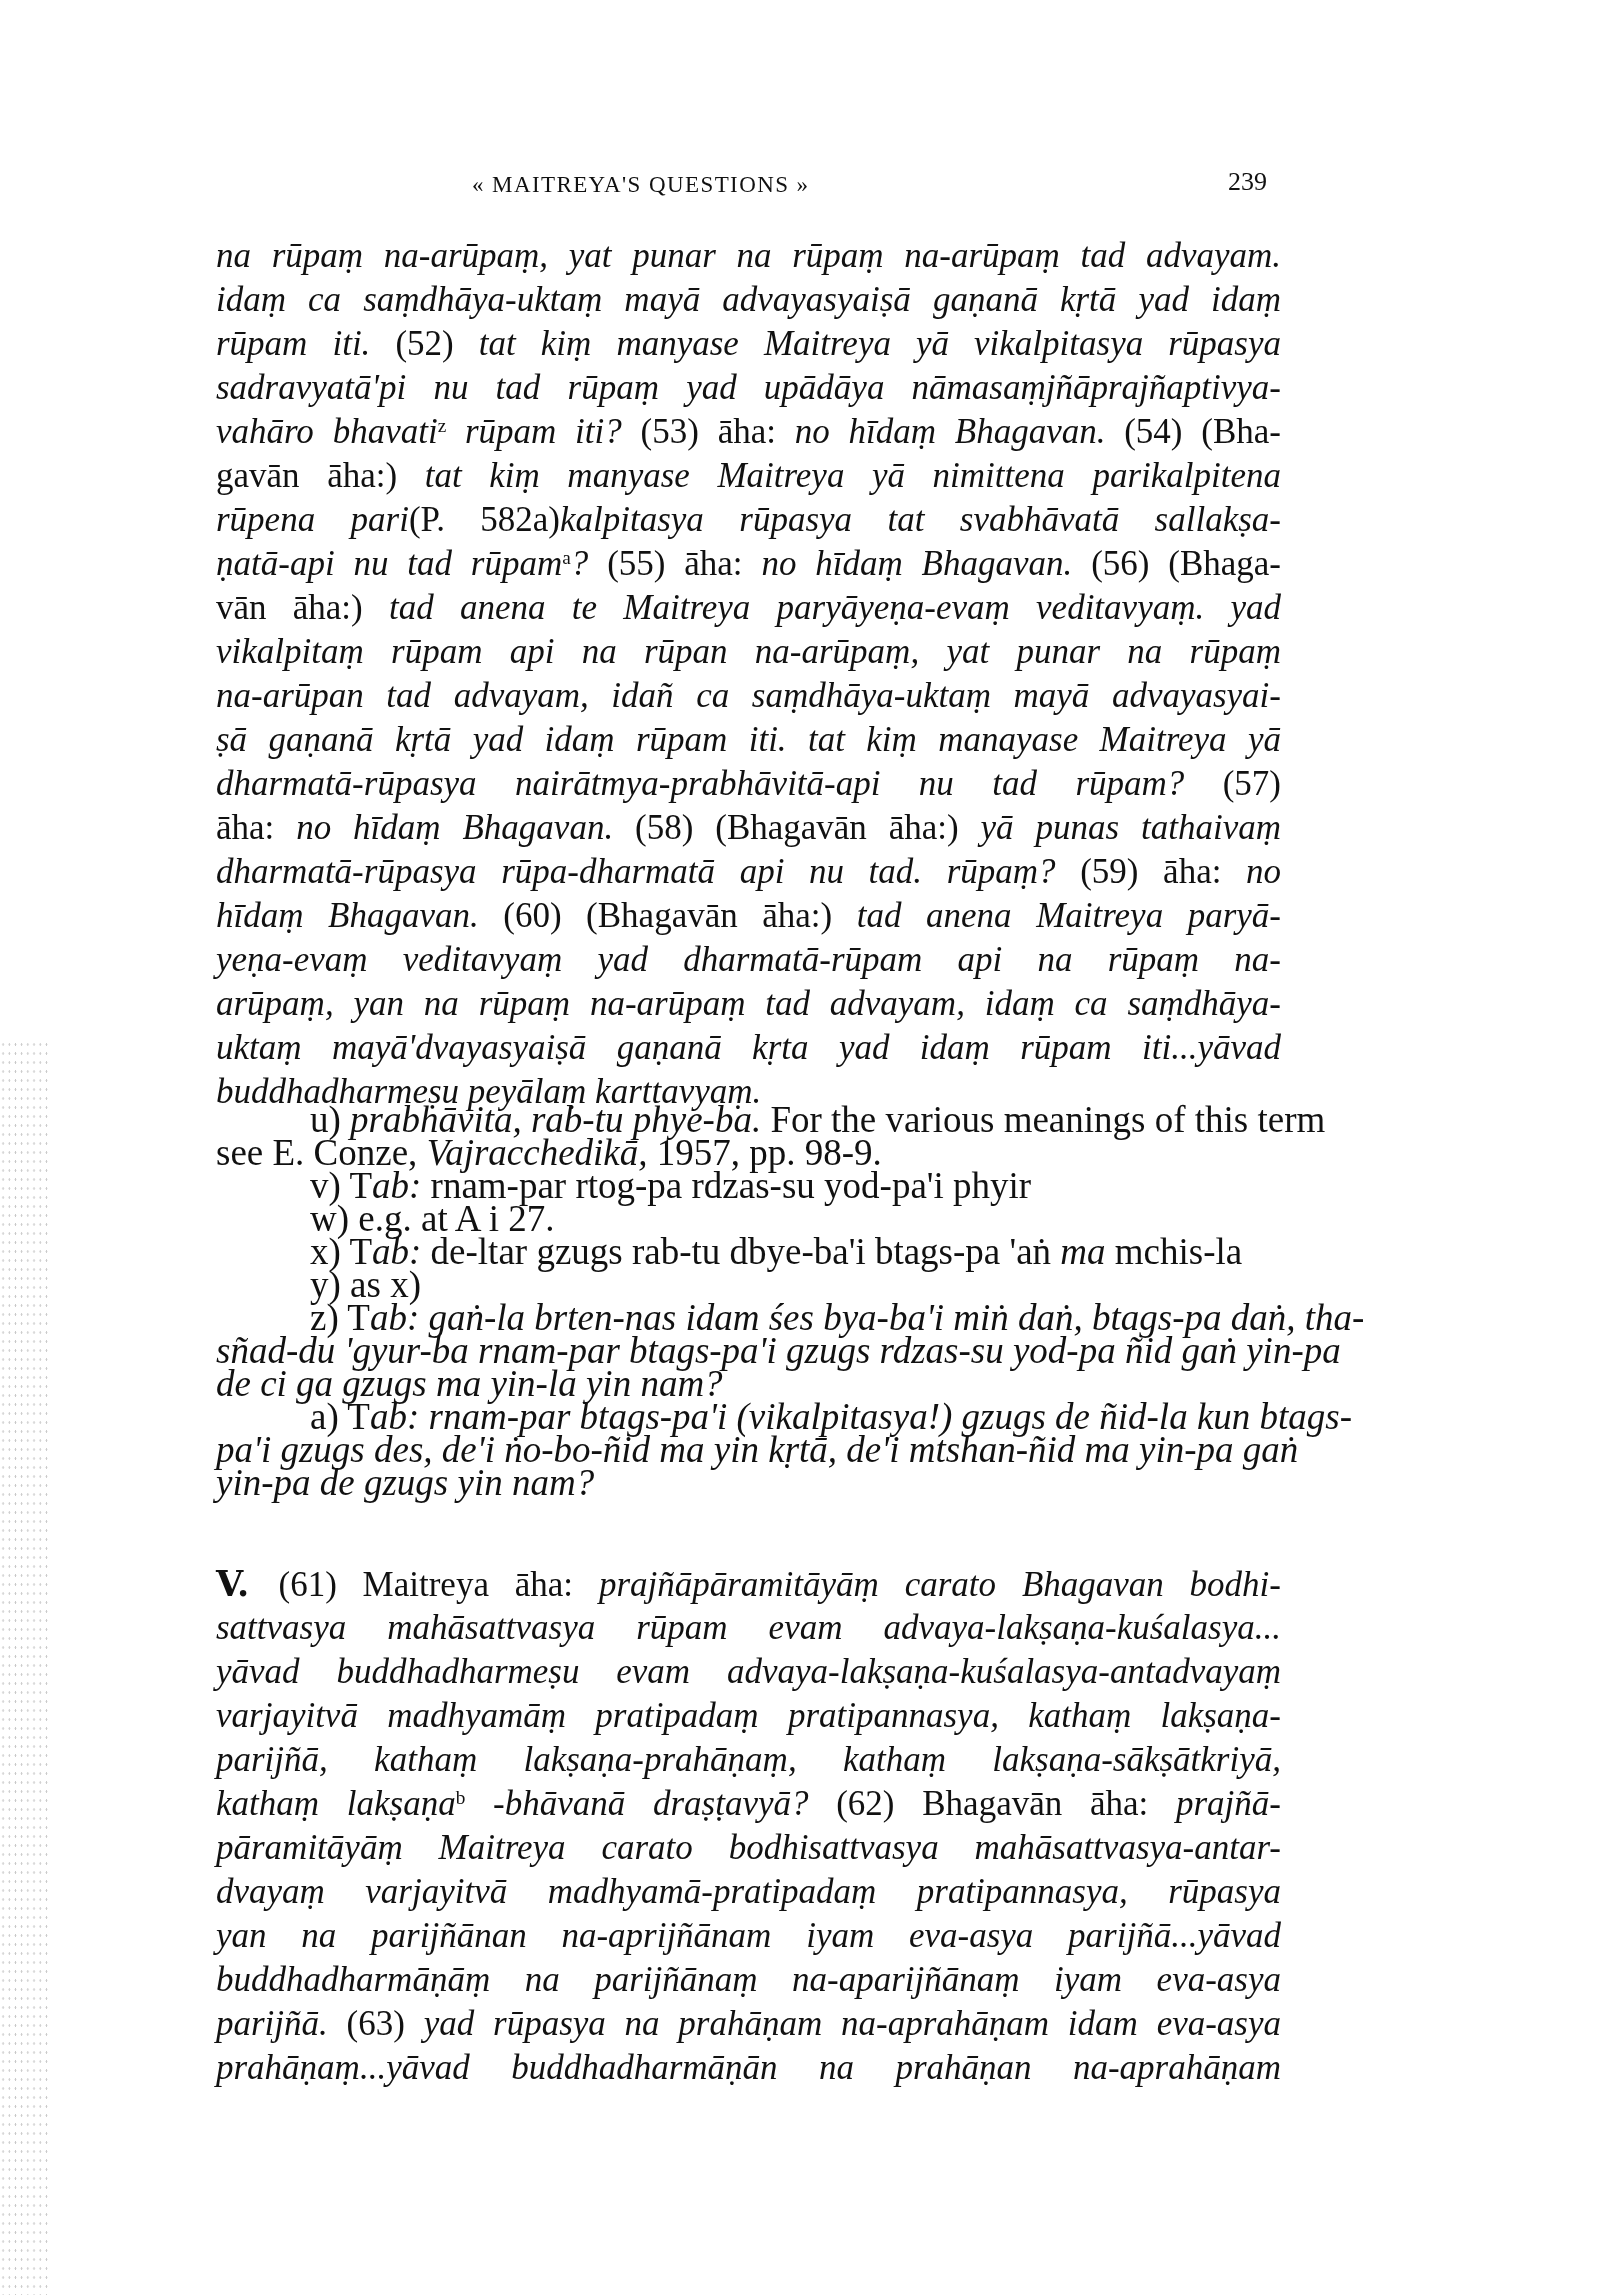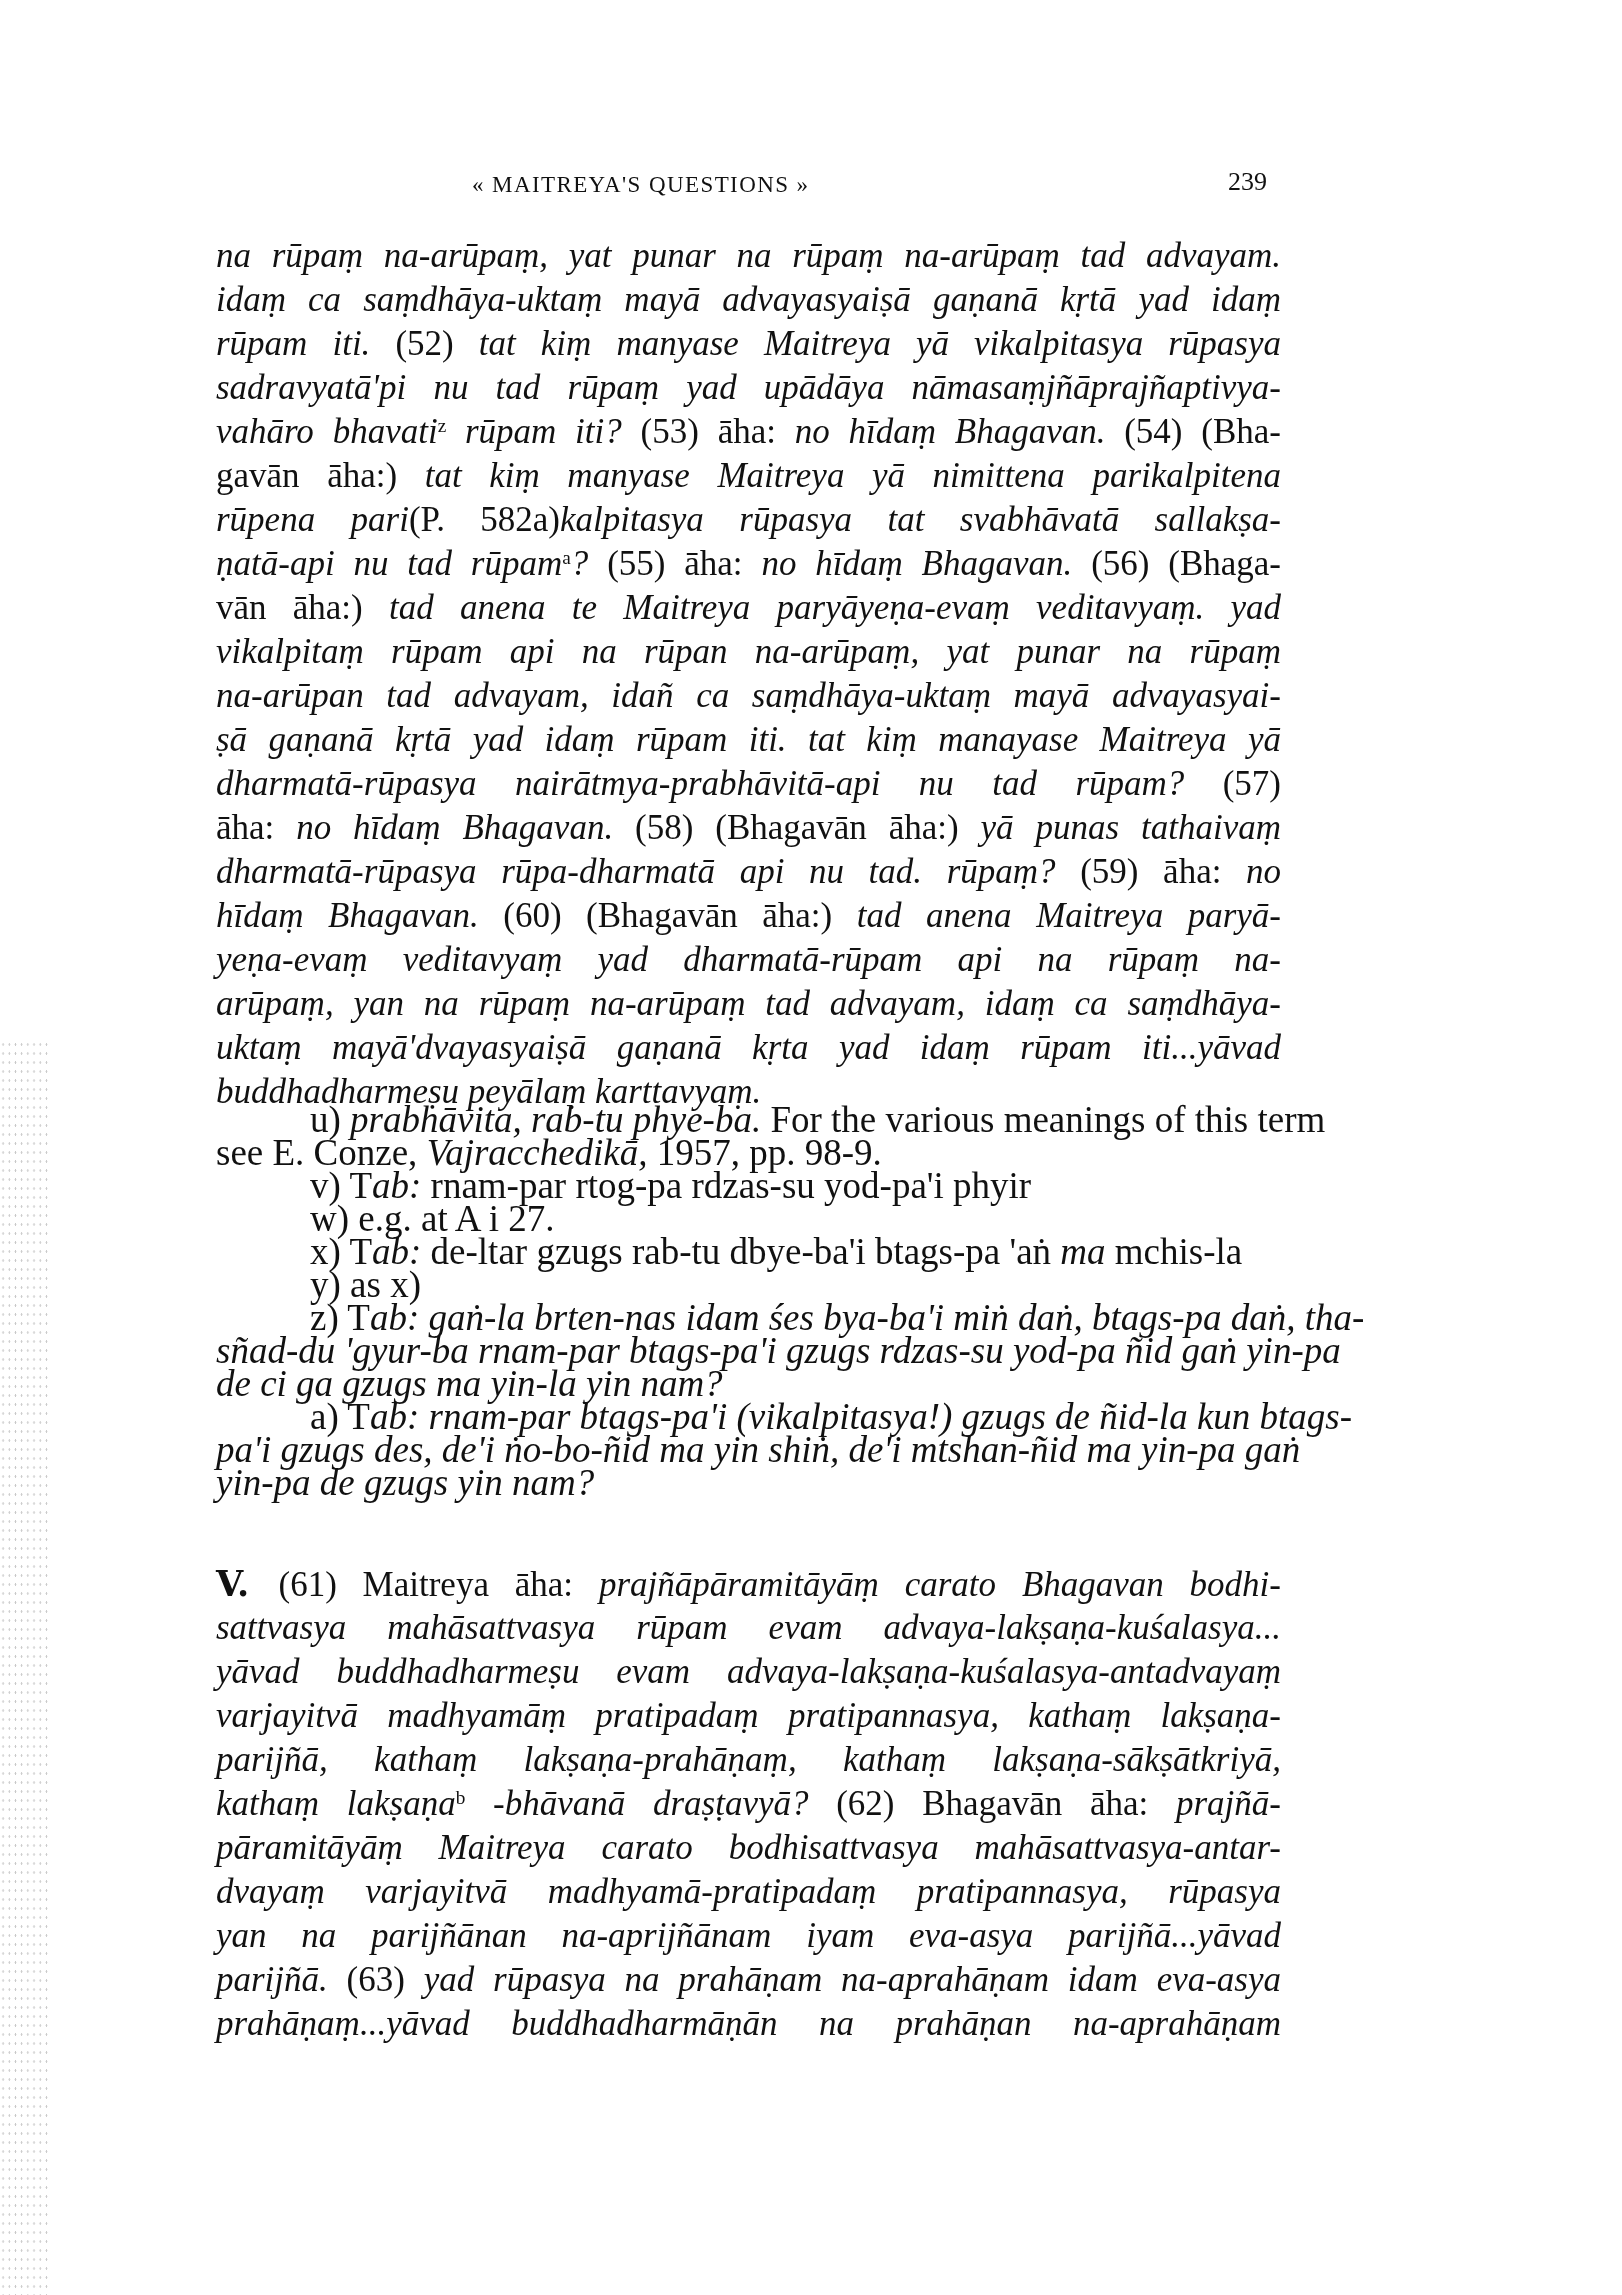--- a/index.html
+++ b/index.html
@@ -65,31 +65,32 @@
       <span class="line indent"><span class="rm">u) </span><span class="it">prabhāvita, rab-tu phye-ba.</span><span class="rm">   For the various meanings of this term</span></span>
       <span class="line short"><span class="rm">see E. Conze, </span><span class="it">Vajracchedikā,</span><span class="rm"> 1957, pp. 98-9.</span></span>
       <span class="line indent short"><span class="rm">v) T</span><span class="it">ab:</span><span class="rm"> rnam-par rtog-pa rdzas-su yod-pa'i phyir</span></span>
       <span class="line indent short"><span class="rm">w) e.g. at A i 27.</span></span>
       <span class="line indent short"><span class="rm">x) T</span><span class="it">ab:</span><span class="rm"> de-ltar gzugs rab-tu dbye-ba'i btags-pa 'aṅ </span><span class="it">ma</span><span class="rm"> mchis-la</span></span>
       <span class="line indent short"><span class="rm">y) as x)</span></span>
       <span class="line indent"><span class="rm">z) T</span><span class="it">ab:</span><span class="it"> gaṅ-la brten-nas idam śes bya-ba'i miṅ daṅ, btags-pa daṅ, tha-</span></span>
       <span class="line"><span class="it">sñad-du 'gyur-ba rnam-par btags-pa'i gzugs rdzas-su yod-pa ñid gaṅ yin-pa</span></span>
       <span class="line short"><span class="it">de ci ga gzugs ma yin-la yin nam?</span></span>
       <span class="line indent"><span class="rm">a) T</span><span class="it">ab:</span><span class="it"> rnam-par btags-pa'i (vikalpitasya!) gzugs de ñid-la kun btags-</span></span>
-      <span class="line"><span class="it">pa'i gzugs des, de'i ṅo-bo-ñid ma yin shiṅ, de'i mtshan-ñid ma yin-pa gaṅ</span></span>
+      <span class="line"><span class="it">pa'i gzugs des, de'i ṅo-bo-ñid ma yin kṛtā, de'i mtshan-ñid ma yin-pa gaṅ</span></span>
       <span class="line short"><span class="it">yin-pa de gzugs yin nam?</span></span>
     </div>
 
   <div class="block sec" id="sec-block" style="top:1562px;">
       <span class="line"><span class="sec-label">V.  </span><span class="rm">(61) Maitreya āha: </span><span class="it">prajñāpāramitāyāṃ carato Bhagavan bodhi-</span></span>
       <span class="line"><span class="it">sattvasya mahāsattvasya rūpam evam advaya-lakṣaṇa-kuśalasya...</span></span>
       <span class="line"><span class="it">yāvad buddhadharmeṣu evam advaya-lakṣaṇa-kuśalasya-antadvayaṃ</span></span>
       <span class="line"><span class="it">varjayitvā madhyamāṃ pratipadaṃ pratipannasya, kathaṃ lakṣaṇa-</span></span>
       <span class="line"><span class="it">parijñā, kathaṃ lakṣaṇa-prahāṇaṃ, kathaṃ lakṣaṇa-sākṣātkriyā,</span></span>
       <span class="line"><span class="it">kathaṃ lakṣaṇa</span><sup class="rm">b</sup><span class="it"> -bhāvanā draṣṭavyā? </span><span class="rm">(62) Bhagavān āha: </span><span class="it">prajñā-</span></span>
       <span class="line"><span class="it">pāramitāyāṃ Maitreya carato bodhisattvasya mahāsattvasya-antar-</span></span>
       <span class="line"><span class="it">dvayaṃ varjayitvā madhyamā-pratipadaṃ pratipannasya, rūpasya</span></span>
       <span class="line"><span class="it">yan na parijñānan na-aprijñānam iyam eva-asya parijñā...yāvad</span></span>
+      <span class="line"><span class="it">buddhadharmāṇāṃ na parijñānaṃ na-aparijñānaṃ iyam eva-asya</span></span>
       <span class="line"><span class="it">parijñā. </span><span class="rm">(63) </span><span class="it">yad rūpasya na prahāṇam na-aprahāṇam idam eva-asya</span></span>
       <span class="line"><span class="it">prahāṇaṃ...yāvad buddhadharmāṇān na prahāṇan na-aprahāṇam</span></span>
     </div>
 </div>
 
 
 </body></html>

